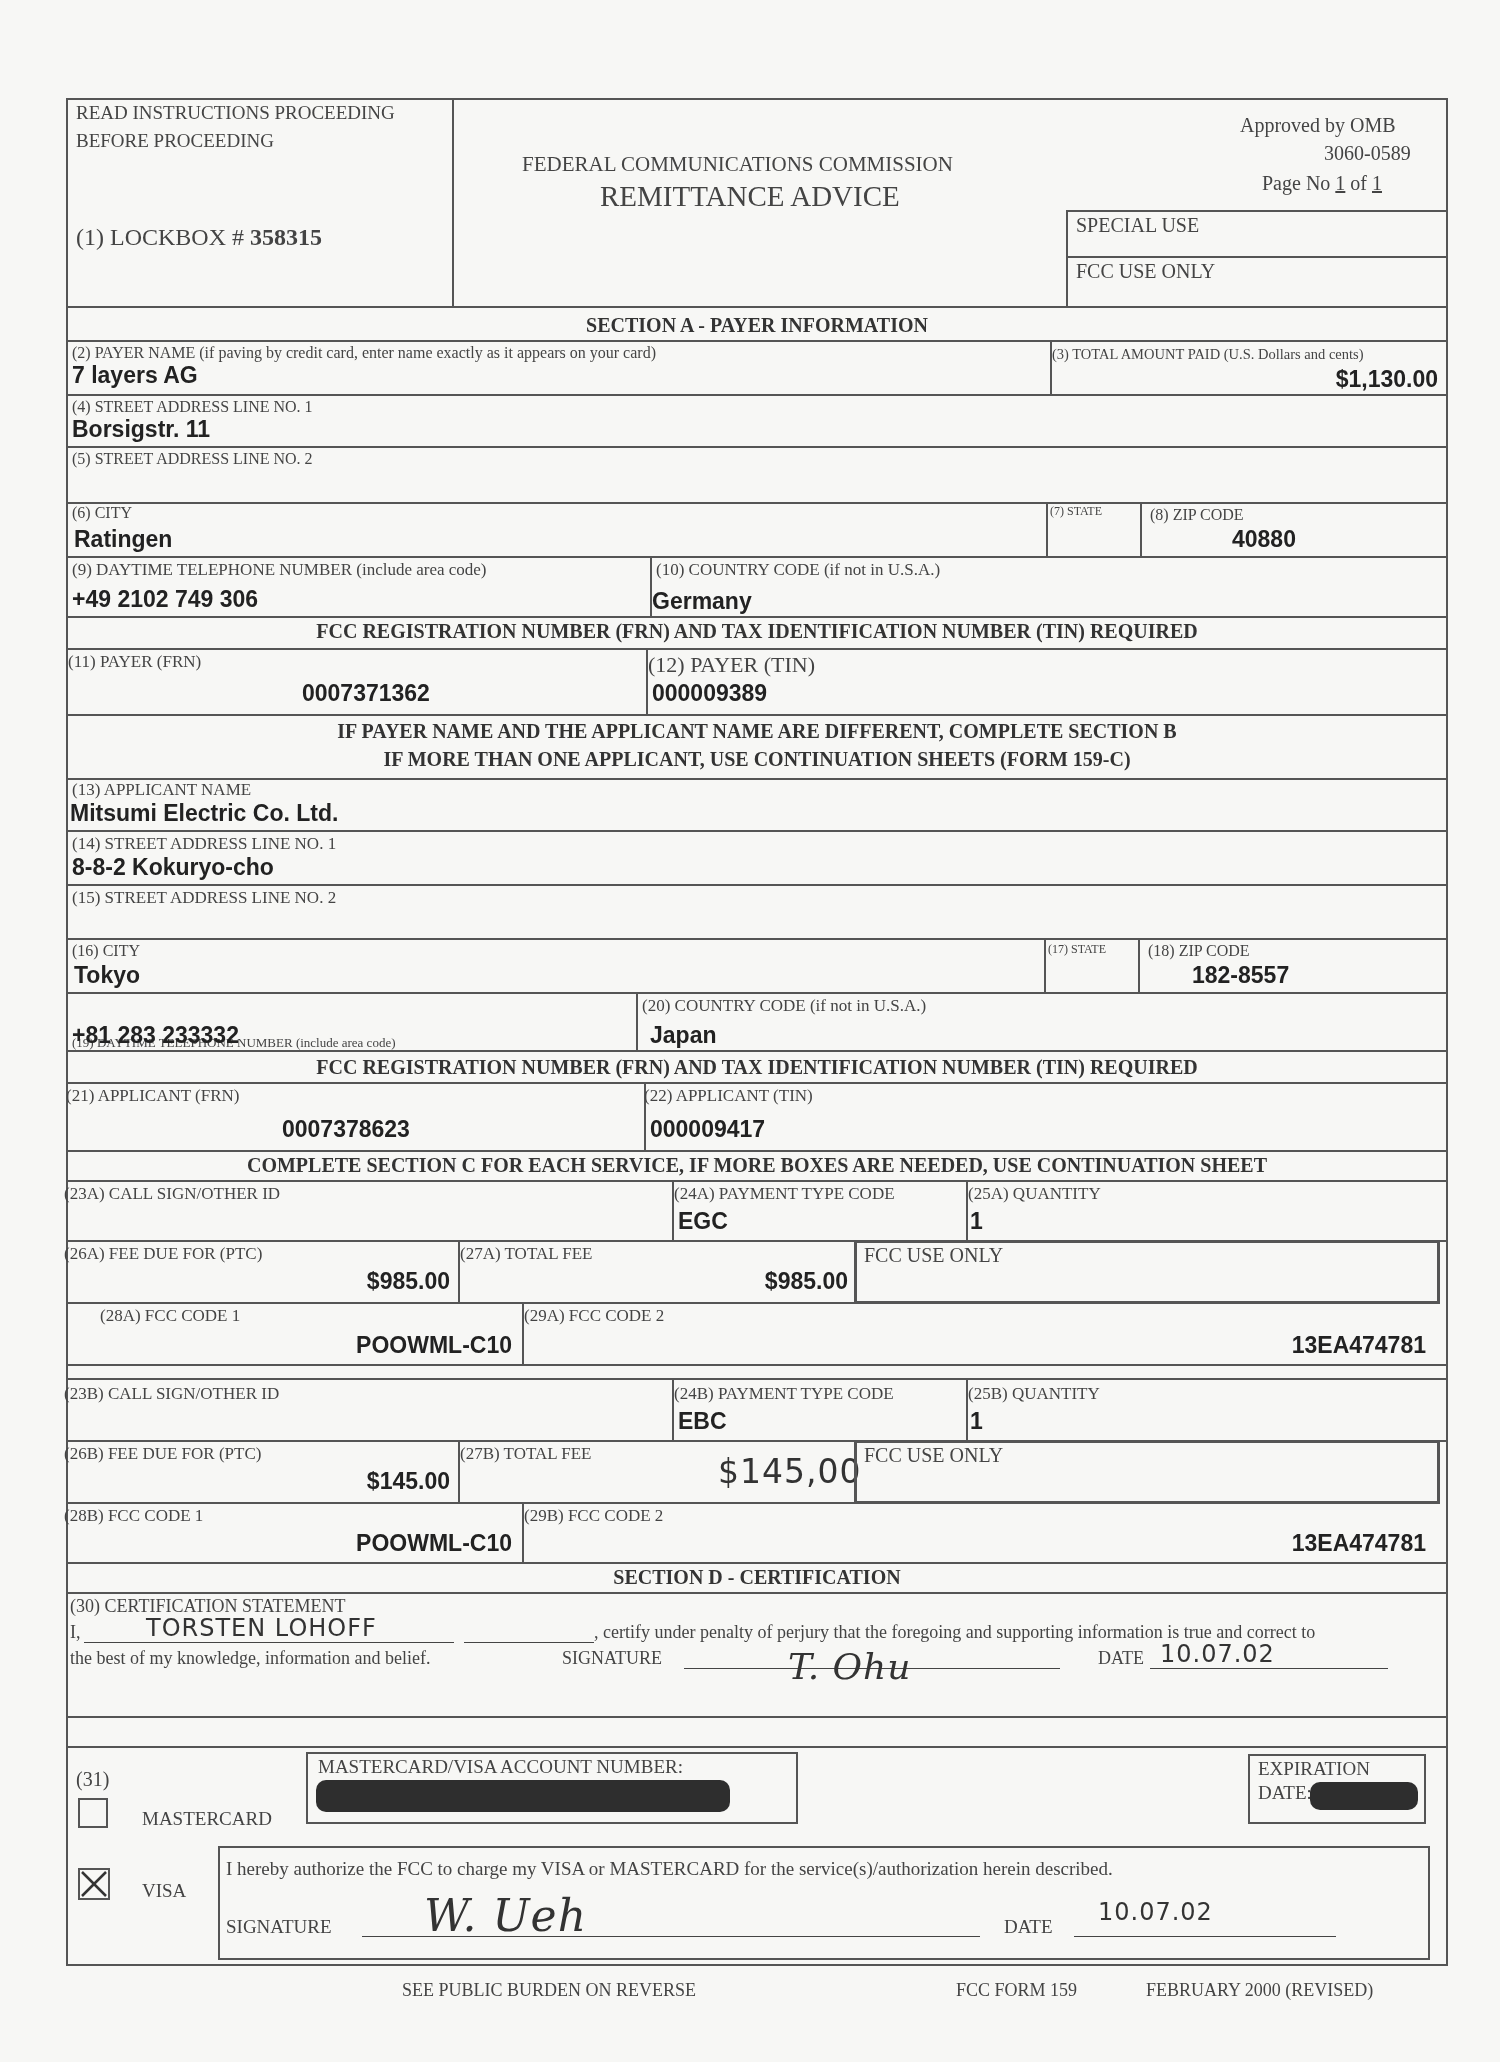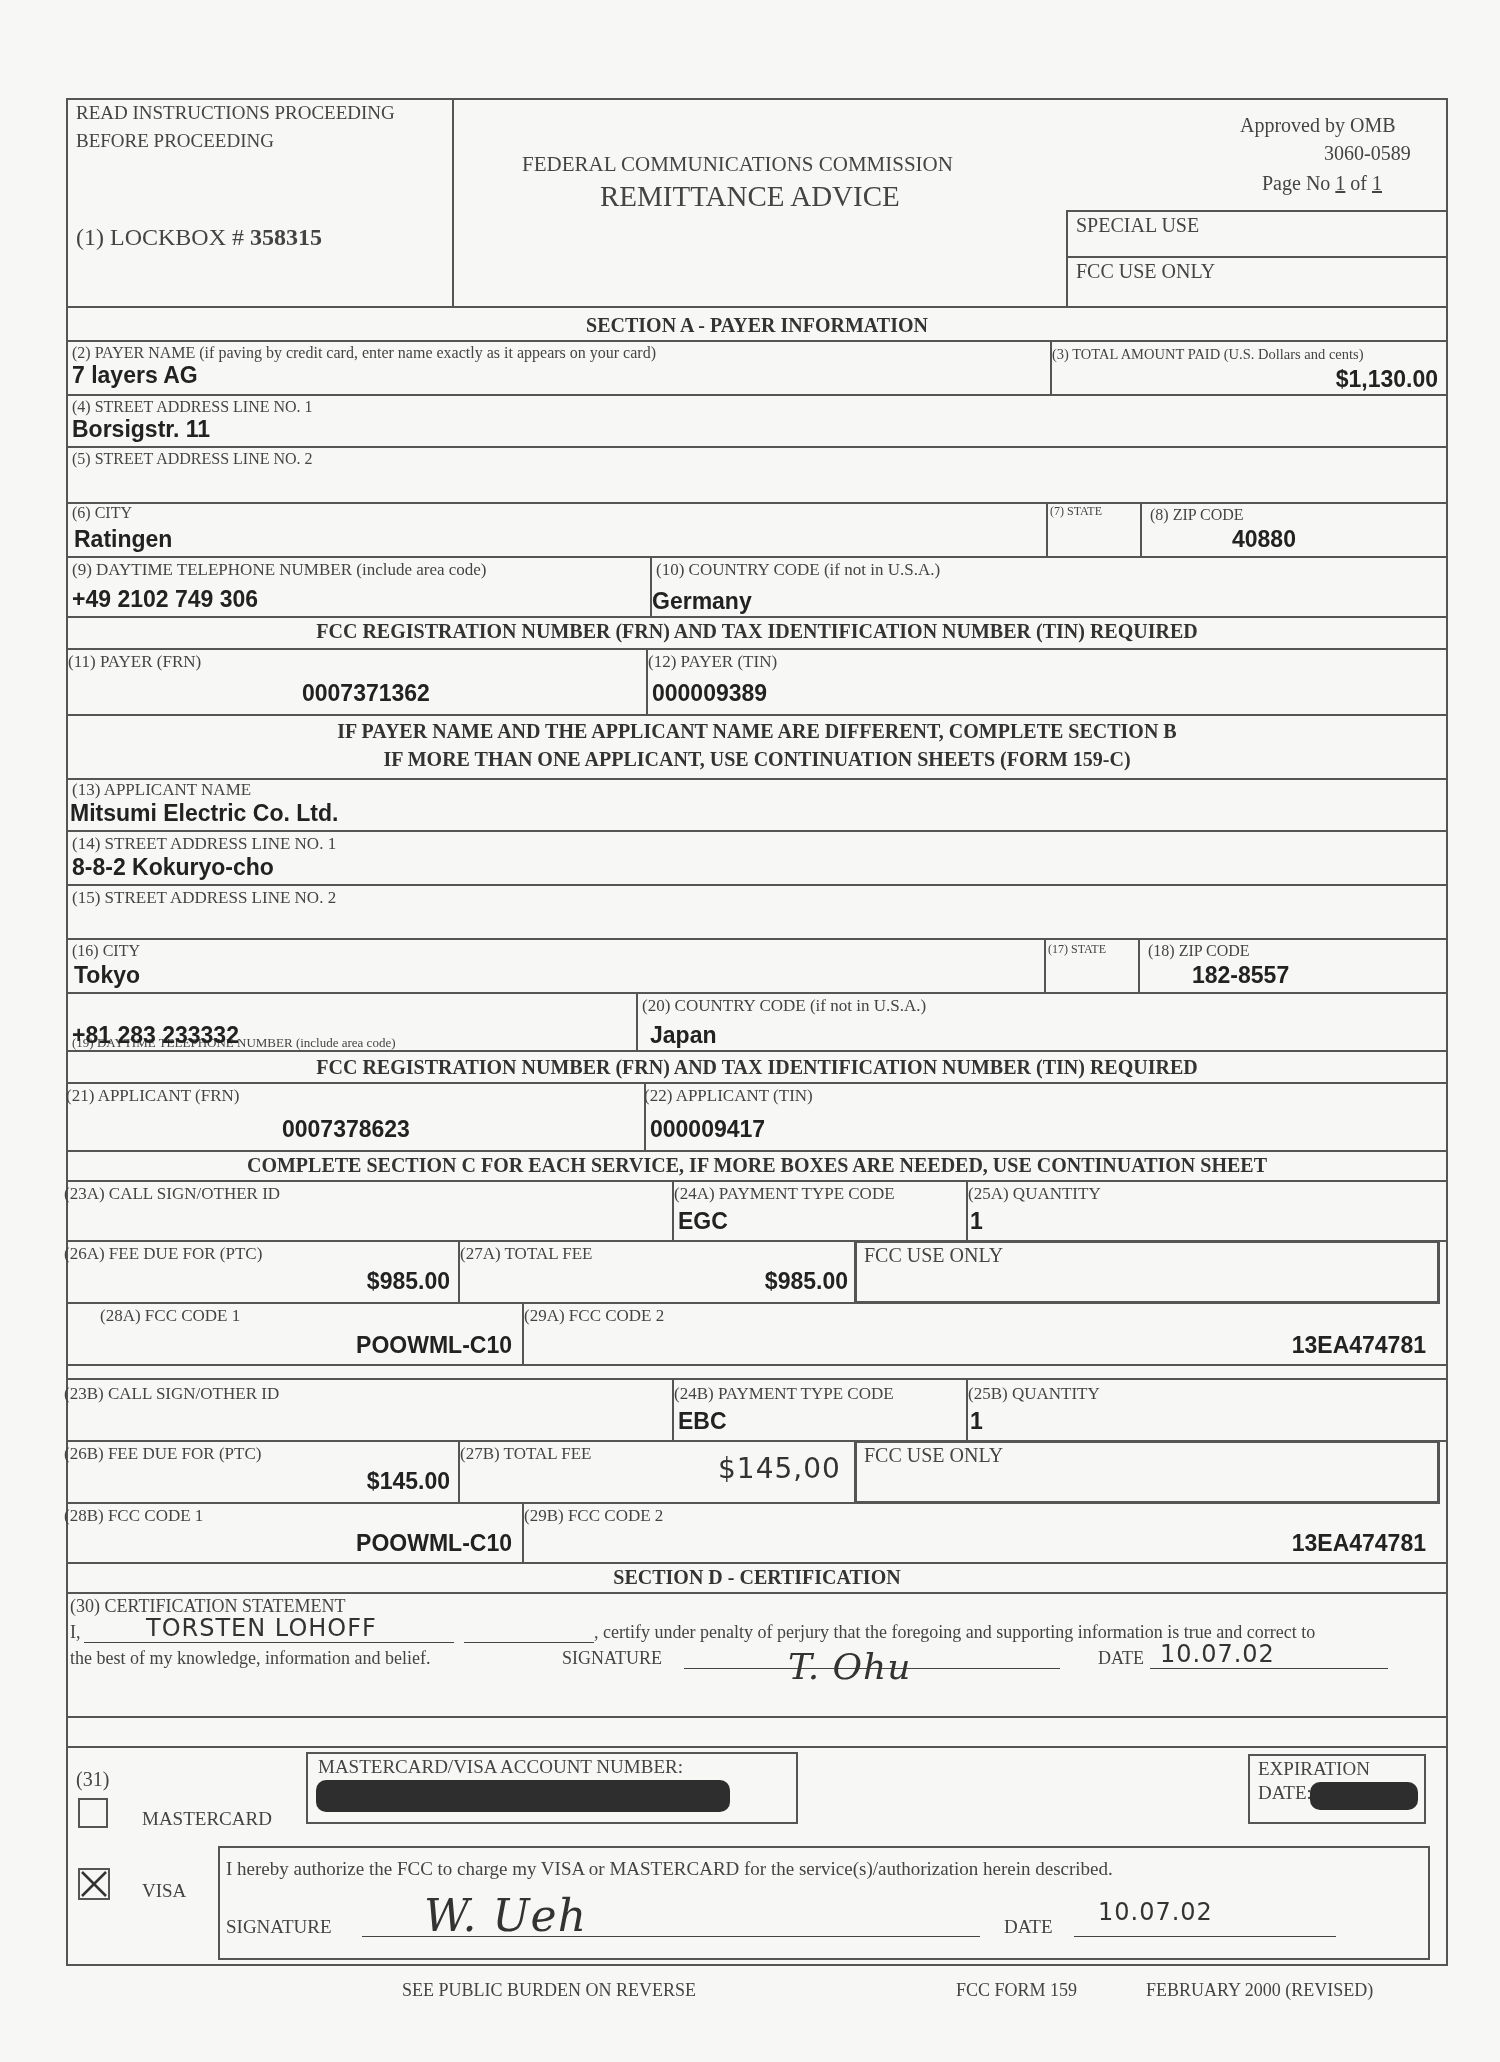--- a/index.html
+++ b/index.html
@@ -74,21 +74,21 @@
   <div class="val" style="left:72px;top:586px;">+49 2102 749 306</div>
   <div class="vl" style="left:650px;top:556px;height:60px;"></div>
   <div class="lbl sm" style="left:656px;top:560px;font-size:17px;">(10) COUNTRY CODE (if not in U.S.A.)</div>
   <div class="val" style="left:652px;top:588px;">Germany</div>
   <div class="hl" style="left:66px;top:616px;width:1382px;"></div>
   <div class="hdr" style="top:620px;">FCC REGISTRATION NUMBER (FRN) AND TAX IDENTIFICATION NUMBER (TIN) REQUIRED</div>
   <div class="hl" style="left:66px;top:648px;width:1382px;"></div>
   <div class="lbl sm" style="left:68px;top:652px;font-size:17px;">(11) PAYER (FRN)</div>
   <div class="val" style="left:302px;top:680px;">0007371362</div>
   <div class="vl" style="left:646px;top:648px;height:66px;"></div>
-  <div class="lbl sm" style="left:648px;top:652px;font-size:17px;">(12) PAYER (TIN)</div>
+  <div class="lbl sm" style="left:648px;top:652px;font-size:22px;">(12) PAYER (TIN)</div>
   <div class="val" style="left:652px;top:680px;">000009389</div>
   <div class="hl" style="left:66px;top:714px;width:1382px;"></div>
 
   <div class="hdr" style="top:720px;">IF PAYER NAME AND THE APPLICANT NAME ARE DIFFERENT, COMPLETE SECTION B</div>
   <div class="hdr" style="top:748px;">IF MORE THAN ONE APPLICANT, USE CONTINUATION SHEETS (FORM 159-C)</div>
   <div class="hl" style="left:66px;top:778px;width:1382px;"></div>
   <div class="lbl sm" style="left:72px;top:780px;font-size:17px;">(13) APPLICANT NAME</div>
   <div class="val" style="left:70px;top:800px;">Mitsumi Electric Co. Ltd.</div>
   <div class="hl" style="left:66px;top:830px;width:1382px;"></div>
   <div class="lbl sm" style="left:72px;top:834px;font-size:17px;">(14) STREET ADDRESS LINE NO. 1</div>
@@ -155,21 +155,21 @@
   <div class="lbl sm" style="left:674px;top:1384px;font-size:17px;">(24B) PAYMENT TYPE CODE</div>
   <div class="val" style="left:678px;top:1408px;">EBC</div>
   <div class="vl" style="left:966px;top:1378px;height:62px;"></div>
   <div class="lbl sm" style="left:968px;top:1384px;font-size:17px;">(25B) QUANTITY</div>
   <div class="val" style="left:970px;top:1408px;">1</div>
   <div class="hl" style="left:66px;top:1440px;width:1382px;"></div>
   <div class="lbl sm" style="left:64px;top:1444px;font-size:17px;">(26B) FEE DUE FOR (PTC)</div>
   <div class="val" style="right:1050px;top:1468px;">$145.00</div>
   <div class="vl" style="left:458px;top:1440px;height:62px;"></div>
   <div class="lbl sm" style="left:460px;top:1444px;font-size:17px;">(27B) TOTAL FEE</div>
-  <div class="hand" style="left:718px;top:1452px;font-size:28px;">$145,00</div>
+  <div class="hand" style="left:718px;top:1452px;font-size:33px;">$145,00</div>
   <div class="bx" style="left:854px;top:1440px;width:586px;height:64px;border-width:3px;"></div>
   <div class="lbl" style="left:864px;top:1444px;font-size:20px;">FCC USE ONLY</div>
   <div class="hl" style="left:66px;top:1502px;width:790px;"></div>
   <div class="lbl sm" style="left:64px;top:1506px;font-size:17px;">(28B)  FCC CODE 1</div>
   <div class="val" style="right:988px;top:1530px;">POOWML-C10</div>
   <div class="vl" style="left:522px;top:1502px;height:62px;"></div>
   <div class="lbl sm" style="left:524px;top:1506px;font-size:17px;">(29B) FCC CODE 2</div>
   <div class="val" style="right:74px;top:1530px;">13EA474781</div>
   <div class="hl" style="left:66px;top:1562px;width:1382px;"></div>
 

